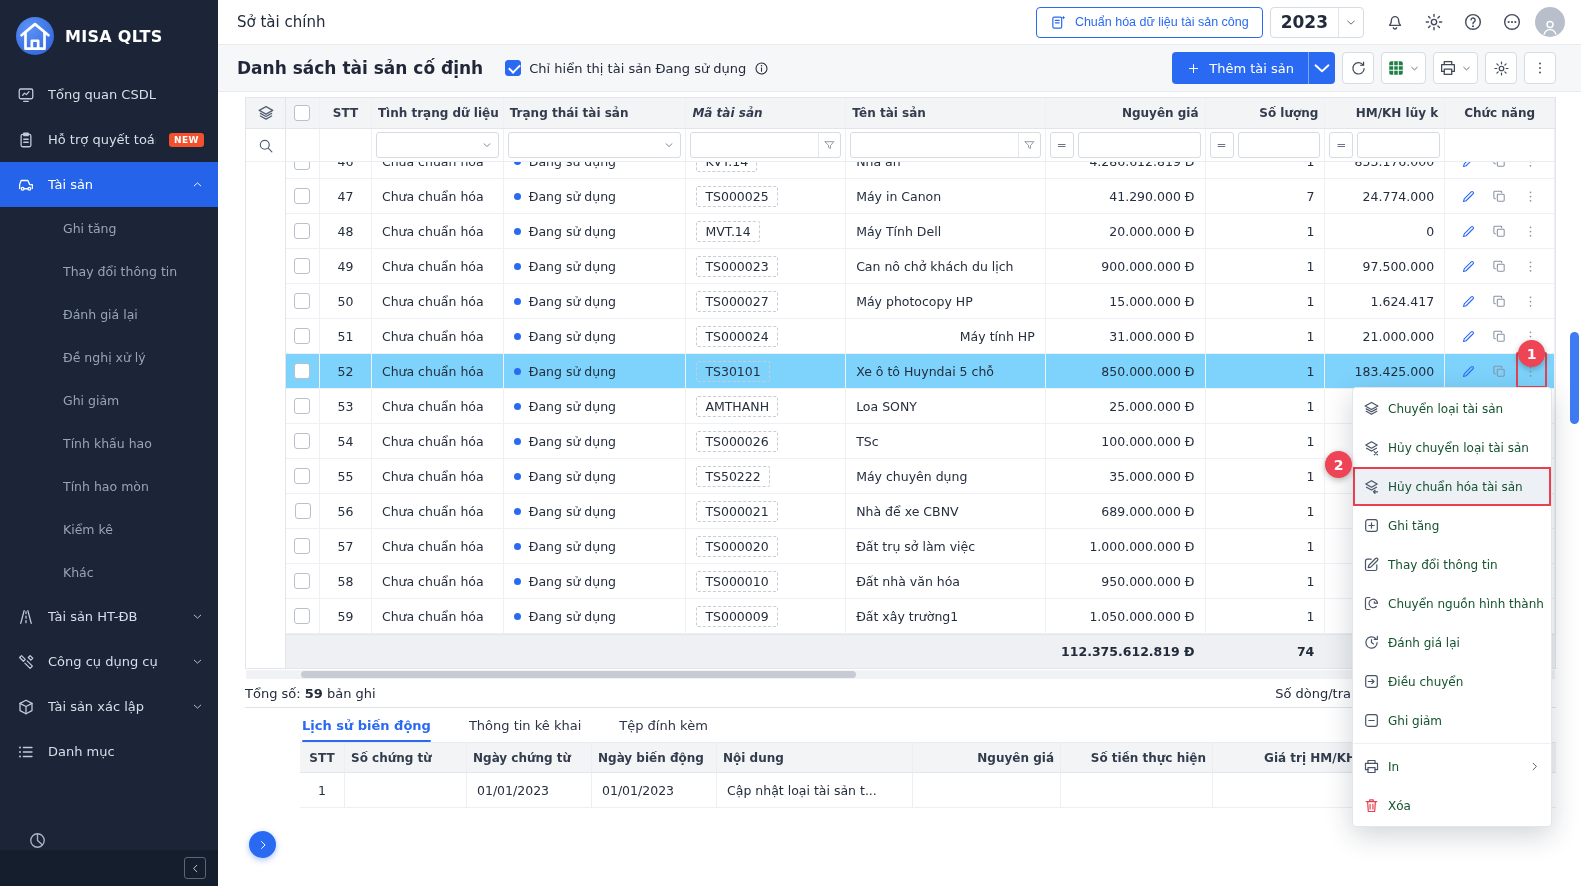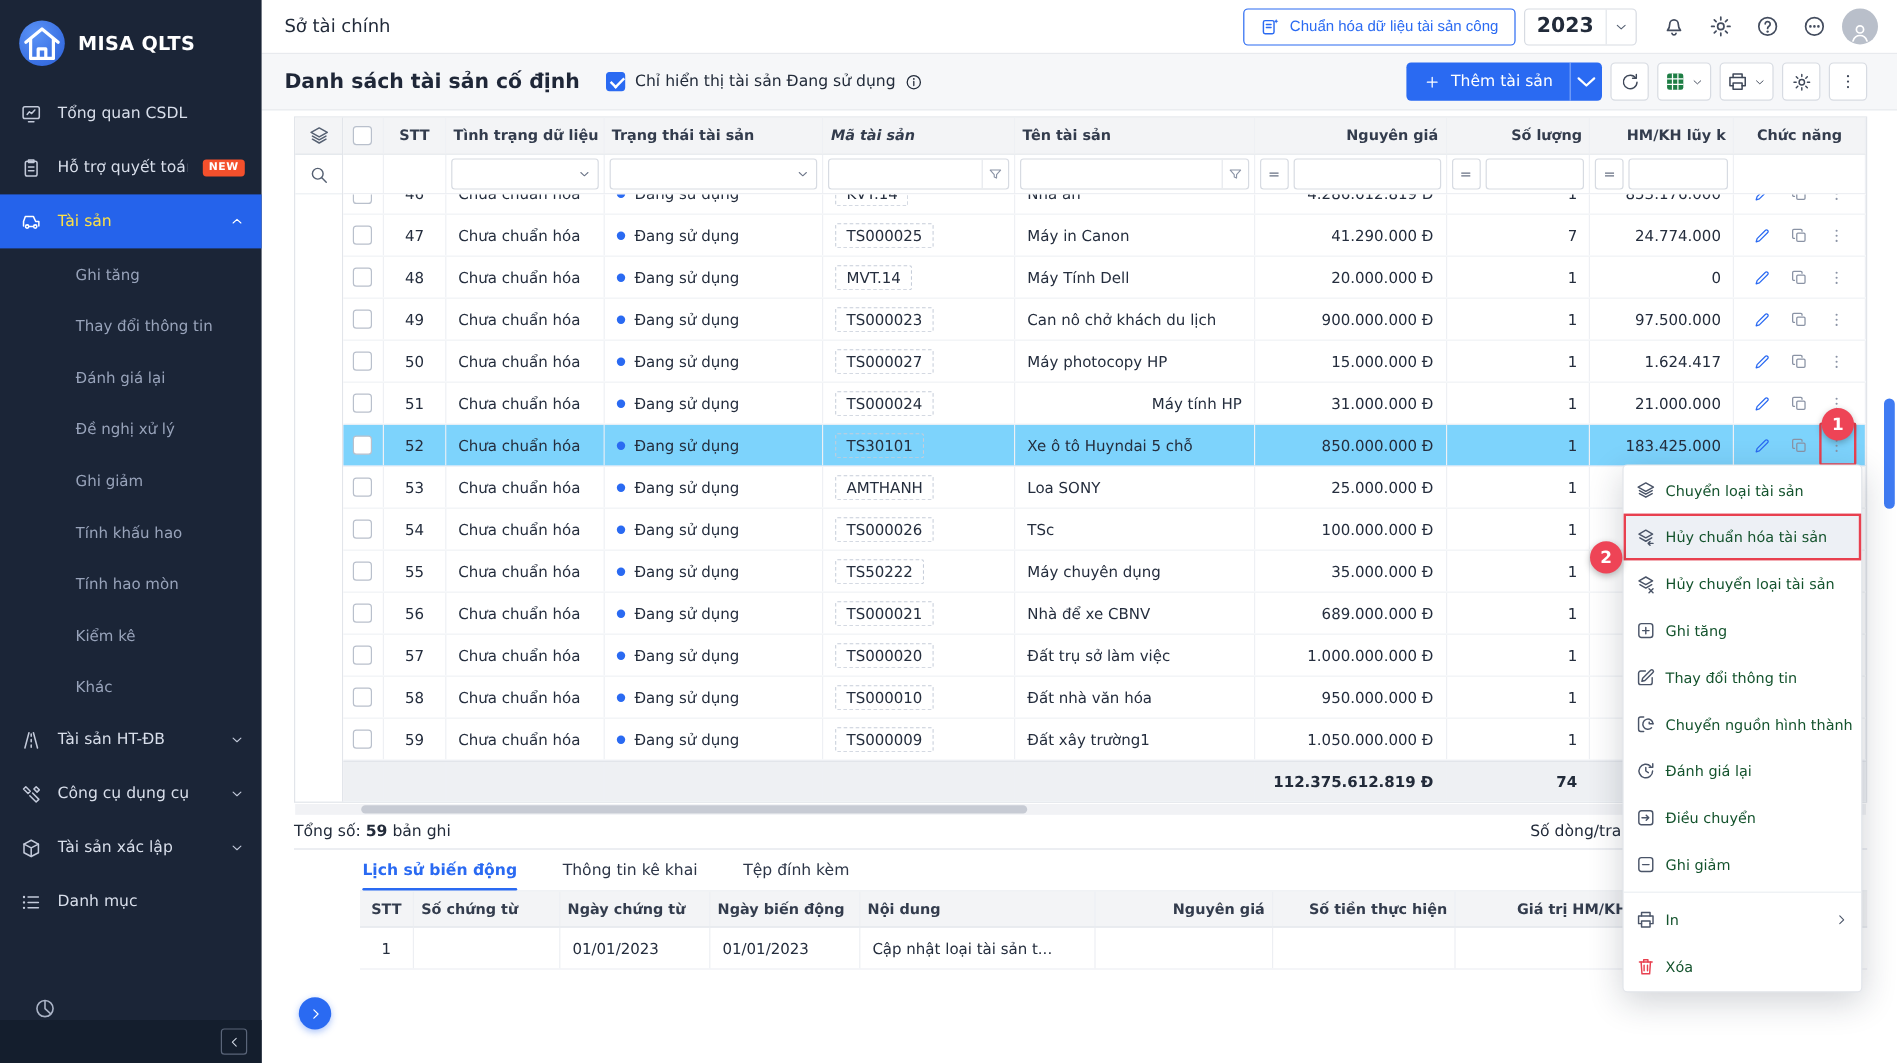--- a/index.html
+++ b/index.html
@@ -7,21 +7,21 @@
 body{font-family:"DejaVu Sans","Liberation Sans",sans-serif;font-size:13px;color:#222b3a;background:#fff;position:relative}
 .ic-svg{fill:none;stroke:currentColor;stroke-width:1.7;stroke-linecap:round;stroke-linejoin:round;width:100%;height:100%;display:block}
 .icw,.js-icon{display:inline-flex;flex:none;align-items:center;justify-content:center}
 
 .sidebar{position:absolute;left:0;top:0;width:218px;height:886px;background:#1b2537;color:#dde2ec;z-index:5}
 .logo-row{display:flex;align-items:center;gap:11px;height:72px;padding:0 16px;cursor:pointer}
 .logo-mark{width:38px;height:38px;border-radius:50%;background:radial-gradient(circle at 35% 30%,#5b93f7,#2a5fd8);display:flex;align-items:center;justify-content:center;color:#fff}
 .logo-text{font-size:16px;font-weight:bold;color:#fff;letter-spacing:.3px}
 .nav-item{display:flex;align-items:center;gap:13px;height:45px;padding:0 14px 0 17px;cursor:pointer;color:#d8deea;font-size:13px;white-space:nowrap}
 .nav-item .lbl{flex:1;overflow:hidden}
-.nav-item.active{background:#2563eb;color:#fde047}
+.nav-item.active{background:#2563eb;color:#ffffff}
 .nav-item.sub{padding-left:63px;height:43px;color:#98a3ba;font-size:12.5px}
 .badge-new{background:#f4502c;color:#fff;font-size:9px;font-weight:bold;padding:2px 5px;border-radius:3px;letter-spacing:.5px}
 .nav-item .icw{color:#c3cada}
 .nav-item.active .icw{color:#fff}
 .chev{color:#aeb8ca}
 .partial-nav-icon{position:absolute;left:28px;top:831px;color:#aab3c6}
 .sidebar-footer{position:absolute;bottom:0;left:0;right:0;height:36px;background:#141e2d;display:flex;align-items:center;justify-content:flex-end;padding:0 12px;z-index:2}
 .collapse-btn{width:22px;height:22px;border:1px solid #5a6579;border-radius:3px;color:#cfd6e2;display:flex;align-items:center;justify-content:center;cursor:pointer}
 
 .topbar{position:absolute;left:218px;top:0;right:0;height:45px;background:#fff;border-bottom:1px solid #e8eaee;display:flex;align-items:center;padding:0 16px 0 19px;gap:7px;z-index:4}
@@ -1048,21 +1048,21 @@
             </span>
             <span class="act-btn">
               <span class="icw" style="height: 15px; width: 15px;">
                 <svg class="ic-svg" viewBox="0 0 24 24">
                   <path d="M12 5.2h.01M12 12h.01M12 18.8h.01" stroke-width="2.8"></path>
                 </svg>
               </span>
             </span>
           </div>
         </div>
-        <div class="g-row g-body-row" style="height: 35px;">
+        <div class="g-row g-body-row" style="height: 35px; justify-content: flex-end;">
           <div class="g-cell c" style="width: 34px;">
             <span class="cb"></span>
           </div>
           <div class="g-cell c" style="width: 52px;">
             <span>56</span>
           </div>
           <div class="g-cell" style="width: 132px;">
             <span>Chưa chuẩn hóa</span>
           </div>
           <div class="g-cell" style="width: 183px;">
@@ -1353,39 +1353,39 @@
       <div class="cm-item">
         <span class="icw" style="height: 17px; width: 17px;">
           <svg class="ic-svg" viewBox="0 0 24 24">
             <path d="M12 3.5 3 8.5l9 5 9-5z"></path>
             <path d="M4.5 12.5 12 16.7l7.5-4.2"></path>
             <path d="M4.5 16 12 20.2 19.5 16"></path>
           </svg>
         </span>
         <span class="cm-label">Chuyển loại tài sản</span>
       </div>
+      <div class="cm-item">
+        <span class="icw" style="height: 17px; width: 17px;">
+          <svg class="ic-svg" viewBox="0 0 24 24">
+            <path d="M12 4 4 8.5l8 4.5 8-4.5z"></path>
+            <path d="M5 13l7 4 7-4"></path>
+            <path d="M15.8 17.8l4.7 4.7M20.5 17.8l-4.7 4.7"></path>
+          </svg>
+        </span>
+        <span class="cm-label">Hủy chuyển loại tài sản</span>
+      </div>
       <div class="cm-item highlighted">
         <span class="icw" style="height: 17px; width: 17px;">
           <svg class="ic-svg" viewBox="0 0 24 24">
             <path d="M12 4 4 8.5l8 4.5 8-4.5z"></path>
             <path d="M5 13l7 4 7-4"></path>
             <path d="M14.8 19.5h5.7M14.8 19.5l2.2-2.2M14.8 19.5l2.2 2.2"></path>
           </svg>
         </span>
         <span class="cm-label">Hủy chuẩn hóa tài sản</span>
-      </div>
-      <div class="cm-item">
-        <span class="icw" style="height: 17px; width: 17px;">
-          <svg class="ic-svg" viewBox="0 0 24 24">
-            <path d="M12 4 4 8.5l8 4.5 8-4.5z"></path>
-            <path d="M5 13l7 4 7-4"></path>
-            <path d="M15.8 17.8l4.7 4.7M20.5 17.8l-4.7 4.7"></path>
-          </svg>
-        </span>
-        <span class="cm-label">Hủy chuyển loại tài sản</span>
       </div>
       <div class="cm-item">
         <span class="icw" style="height: 17px; width: 17px;">
           <svg class="ic-svg" viewBox="0 0 24 24">
             <rect x="3.8" y="3.8" width="16.4" height="16.4" rx="3"></rect>
             <path d="M12 8.2v7.6M8.2 12h7.6"></path>
           </svg>
         </span>
         <span class="cm-label">Ghi tăng</span>
       </div>

